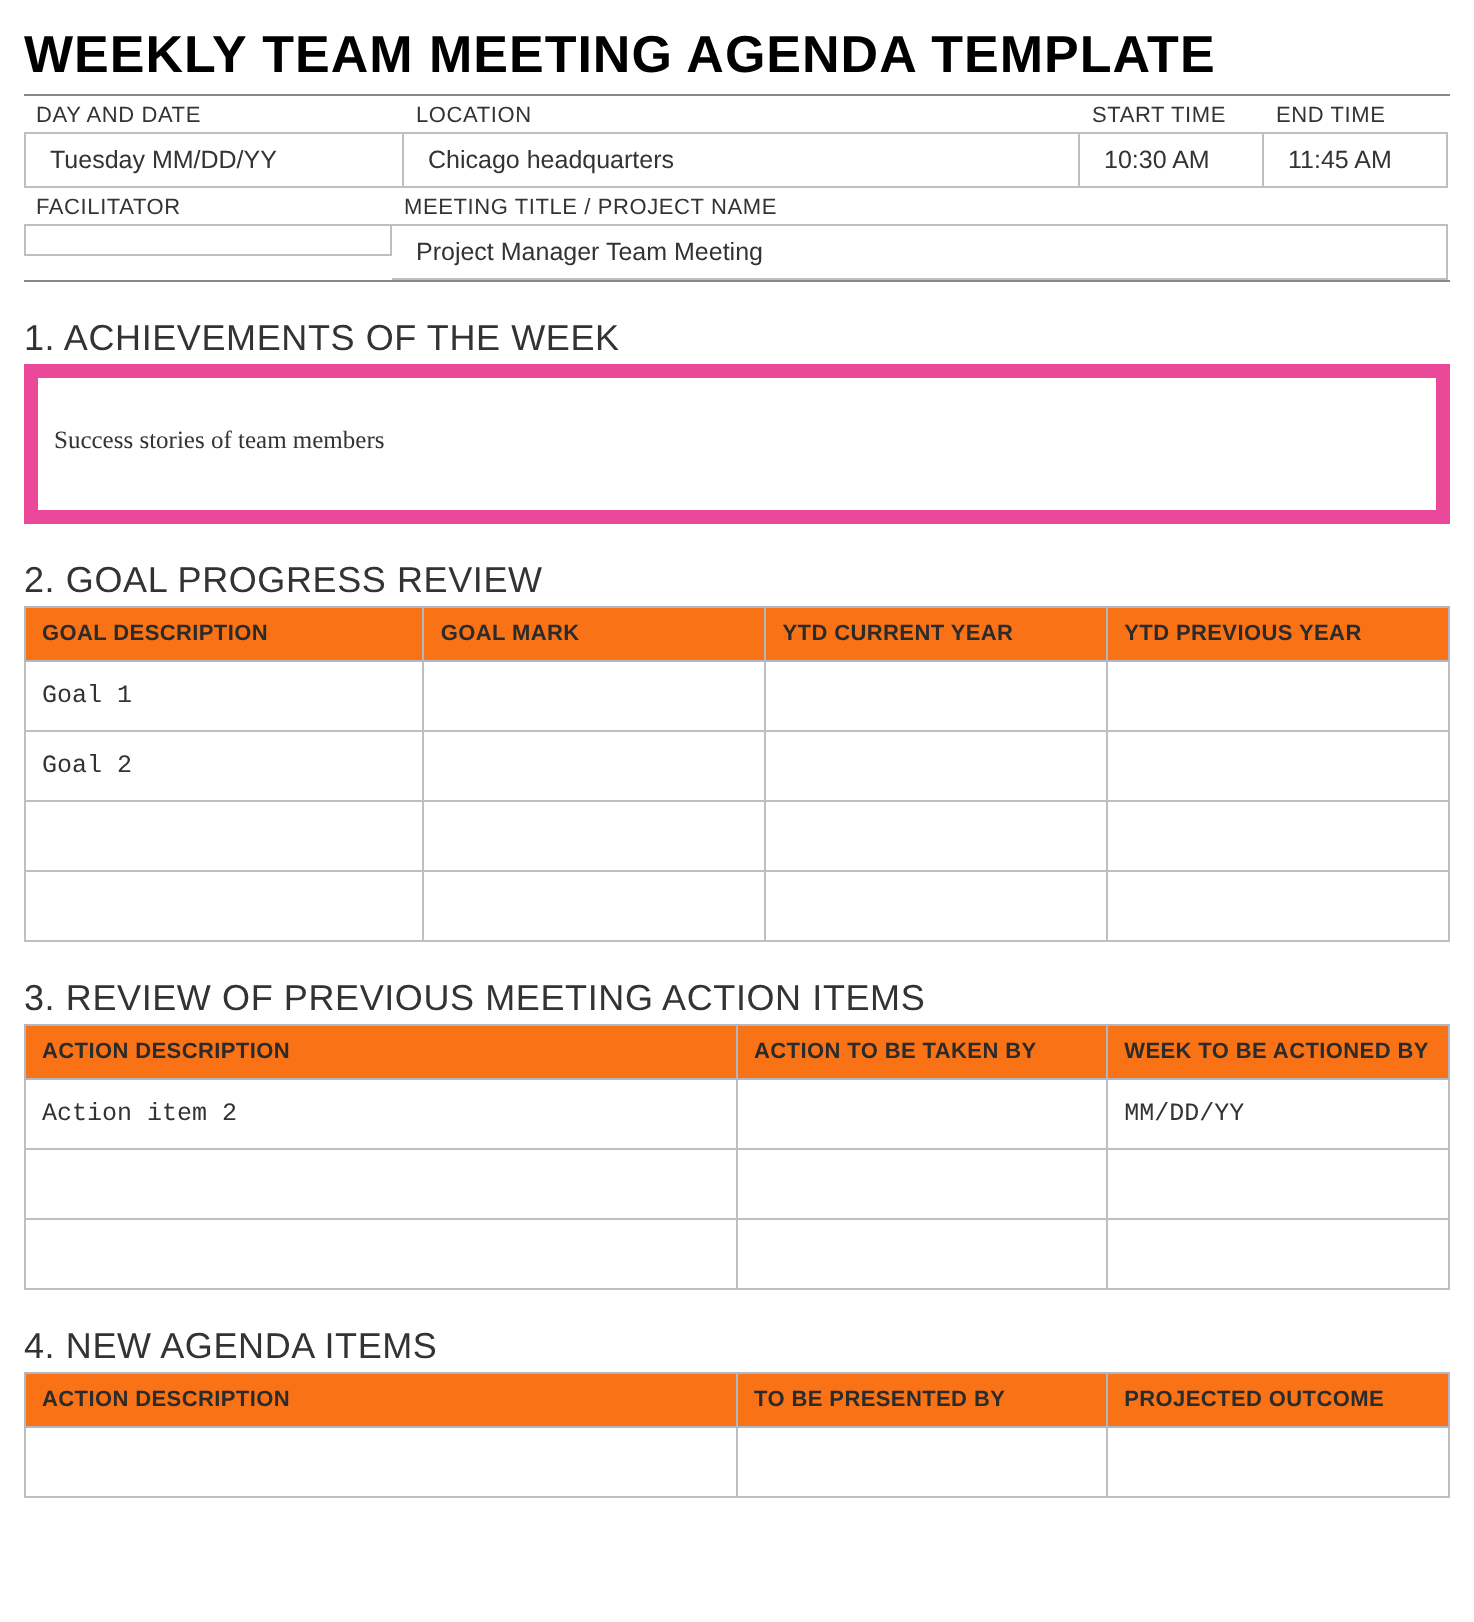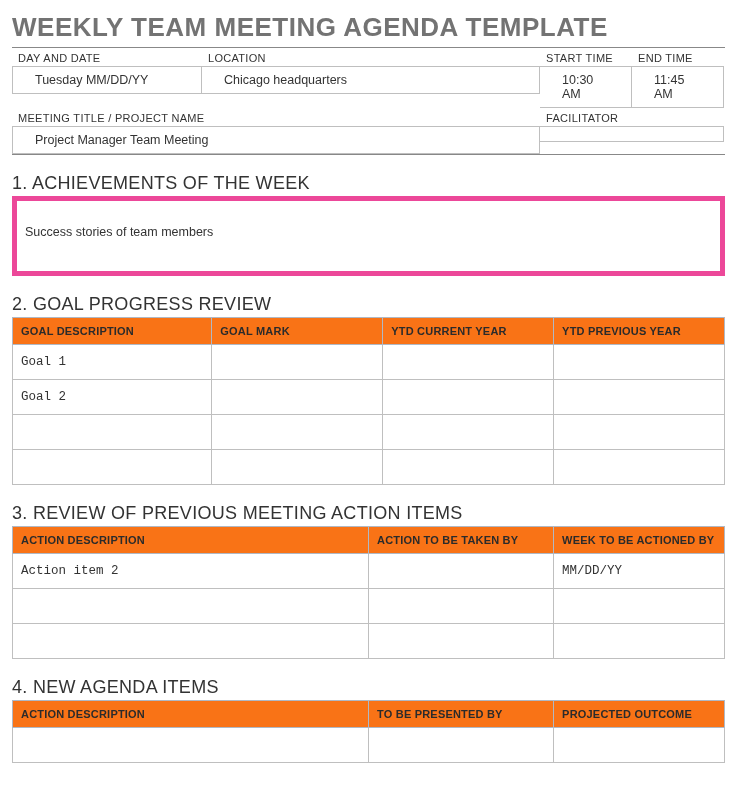--- a/index.html
+++ b/index.html
@@ -5,21 +5,21 @@
   body {
     margin: 0;
     padding: 12px;
     font-family: "Century Gothic", "Futura", Arial, sans-serif;
     background: #fff;
     width: 737px;
     box-sizing: border-box;
     color: #333;
   }
   .page-title {
-    color: #737373;
+    color: #000000;
     font-size: 26px;
     font-weight: bold;
     letter-spacing: 0.5px;
     margin: 0 0 4px 0;
   }
   .meta-section {
     border-top: 1.5px solid #888;
     border-bottom: 1.5px solid #888;
     margin-bottom: 18px;
   }
@@ -31,45 +31,46 @@
     flex-direction: column;
   }
   .meta-label {
     font-size: 11px;
     padding: 4px 6px 2px 6px;
     color: #333;
     letter-spacing: 0.3px;
   }
   .meta-cell {
     font-size: 12.5px;
-    padding: 6px 22px;
+    padding: 6px 12px;
     border: 1px solid #bfbfbf;
     background: #fff;
     min-height: 16px;
     box-sizing: border-box;
   }
   .meta-row .meta-group:not(:first-child) .meta-cell {
     border-left: none;
   }
   .section {
     margin-bottom: 18px;
   }
   .section-heading {
     font-size: 18px;
     letter-spacing: 0.3px;
     color: #333;
     margin: 0 0 2px 0;
     font-weight: normal;
   }
   .freeform-box {
-    border: 5px solid #ec4899;
+    border: 7px solid #ec4899;
     min-height: 80px;
     padding: 24px 8px;
     font-size: 12.5px;
     box-sizing: border-box;
+    font-family: Liberation Serif, serif;
   }
   table {
     width: 100%;
     border-collapse: collapse;
     table-layout: fixed;
   }
   th {
     background: #f97316;
     color: #2b2b2b;
     font-size: 11px;
@@ -106,27 +107,27 @@
       <div class="meta-group" style="width: 92px;">
         <div class="meta-label">START TIME</div>
         <div class="meta-cell">10:30 AM</div>
       </div>
       <div class="meta-group" style="width: 92px;">
         <div class="meta-label">END TIME</div>
         <div class="meta-cell">11:45 AM</div>
       </div>
     </div>
   <div class="meta-row">
+      <div class="meta-group" style="width: 184px;">
+        <div class="meta-label">FACILITATOR</div>
+        <div class="meta-cell"></div>
+      </div>
       <div class="meta-group" style="width: 528px;">
         <div class="meta-label">MEETING TITLE / PROJECT NAME</div>
         <div class="meta-cell">Project Manager Team Meeting</div>
-      </div>
-      <div class="meta-group" style="width: 184px;">
-        <div class="meta-label">FACILITATOR</div>
-        <div class="meta-cell"></div>
       </div>
     </div>
 </div>
 
 <div class="section">
   <div class="section-heading">1. ACHIEVEMENTS OF THE WEEK</div>
   <div class="freeform-box">Success stories of team members</div>
 </div>
 
 <div class="section">

